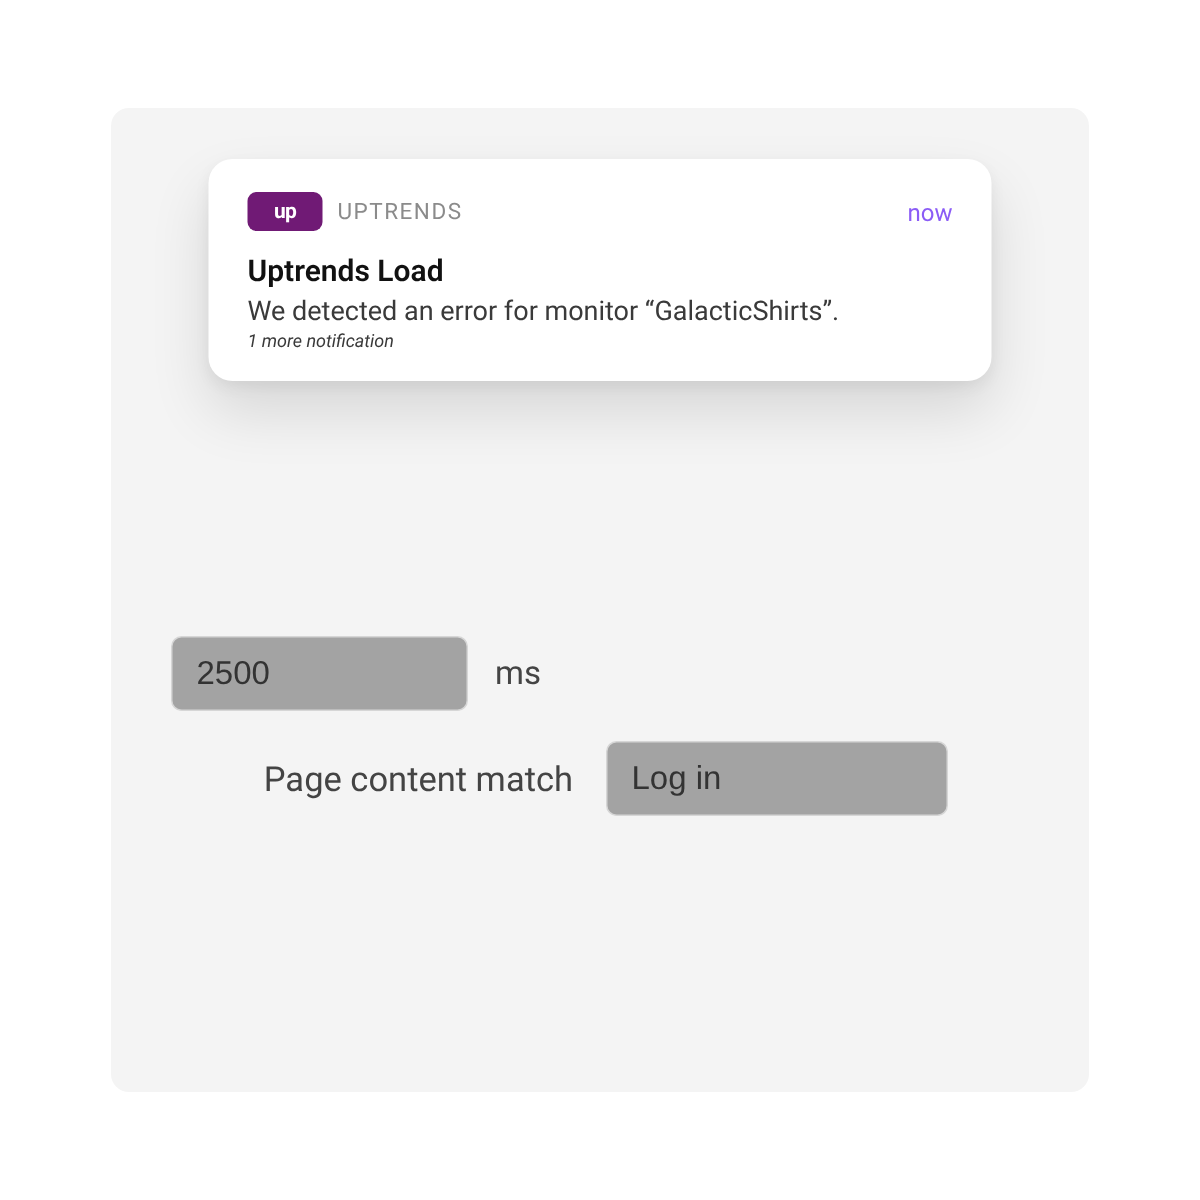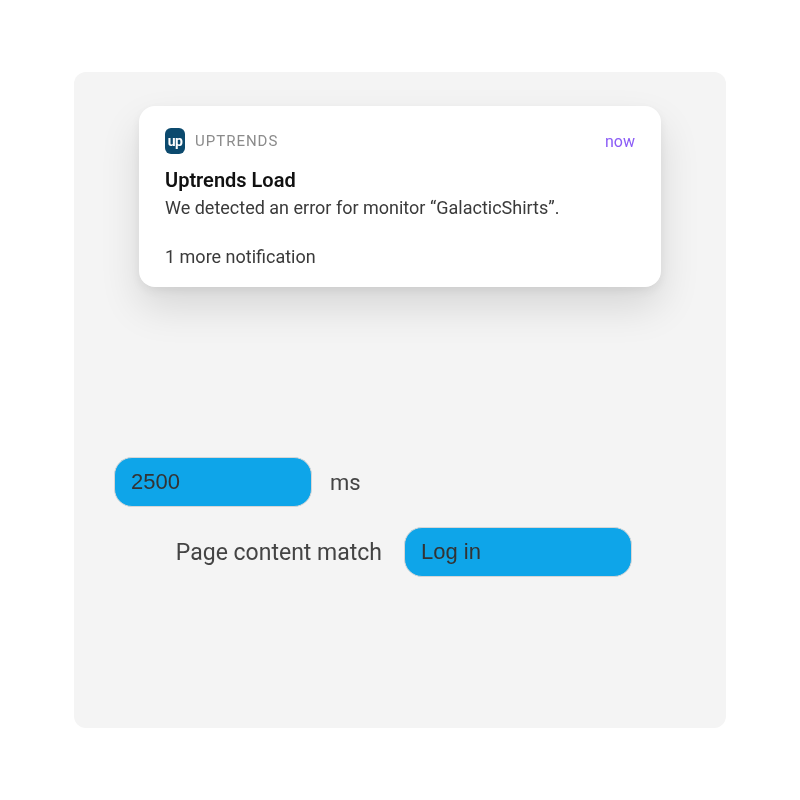--- a/index.html
+++ b/index.html
@@ -27,23 +27,23 @@
       border-radius: 16px;
       box-shadow: 0 20px 40px rgba(0,0,0,0.12), 0 4px 10px rgba(0,0,0,0.06);
       padding: 22px 26px 20px 26px;
     }
     .notif-header {
       display: flex;
       align-items: center;
       gap: 10px;
     }
     .app-icon {
-      width: 20px;
+      width: 50px;
       height: 26px;
-      background: #0c4a6e;
+      background: #701a75;
       border-radius: 6px;
       display: flex;
       align-items: center;
       justify-content: center;
       color: #fff;
       font-weight: 700;
       font-size: 14px;
       letter-spacing: -0.5px;
     }
     .app-name {
@@ -62,45 +62,45 @@
       font-weight: 600;
       color: #111;
     }
     .notif-body {
       margin-top: 4px;
       font-size: 18px;
       color: #3a3a3a;
       line-height: 1.35;
     }
     .notif-more {
-      margin-top: 26px;
-      font-size: 18px;
+      font-size: 12px;
       color: #3a3a3a;
+      font-style: italic;
     }
     .form-area {
       margin-top: 170px;
       padding: 0 60px 0 40px;
     }
     .form-row {
       display: flex;
       align-items: center;
       margin-bottom: 20px;
     }
     .form-label {
       width: 290px;
       text-align: right;
       font-size: 23px;
       color: #444;
       padding-right: 22px;
     }
     .form-input {
       height: 50px;
       border: 1px solid #d6d6d6;
-      border-radius: 18px;
-      background: #0ea5e9;
+      border-radius: 7px;
+      background: #a3a3a3;
       font-size: 22px;
       color: #333;
       padding: 0 16px;
       outline: none;
     }
     .input-loadtime { width: 198px; }
     .input-content { width: 228px; }
     .unit {
       margin-left: 18px;
       font-size: 22px;

